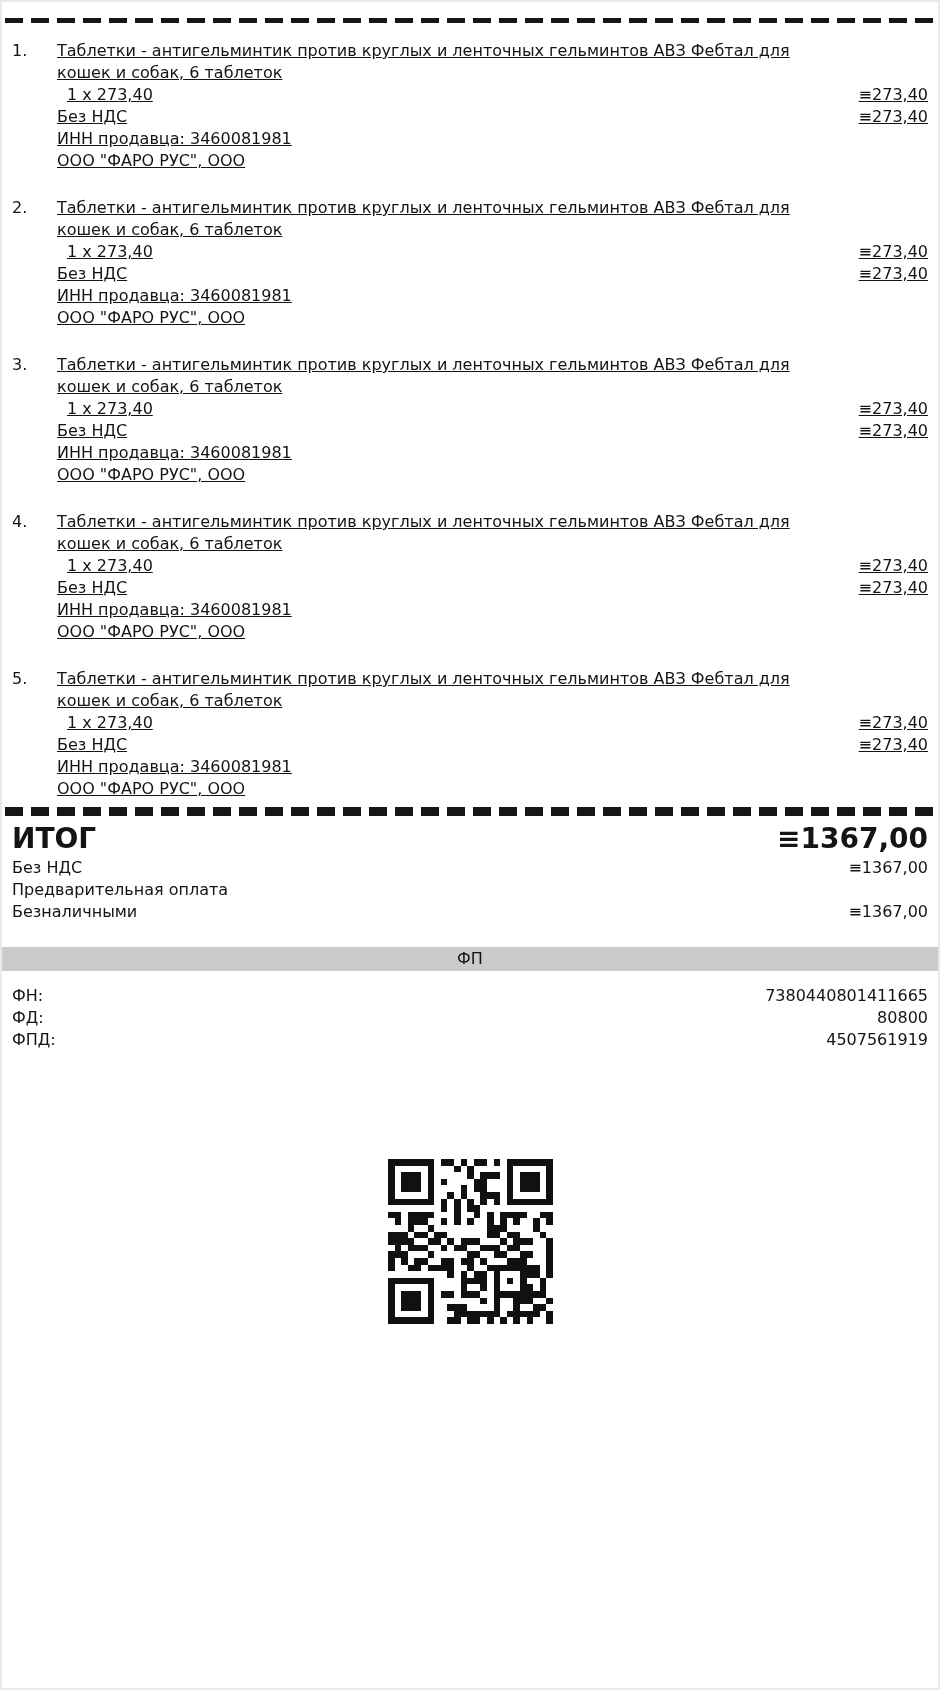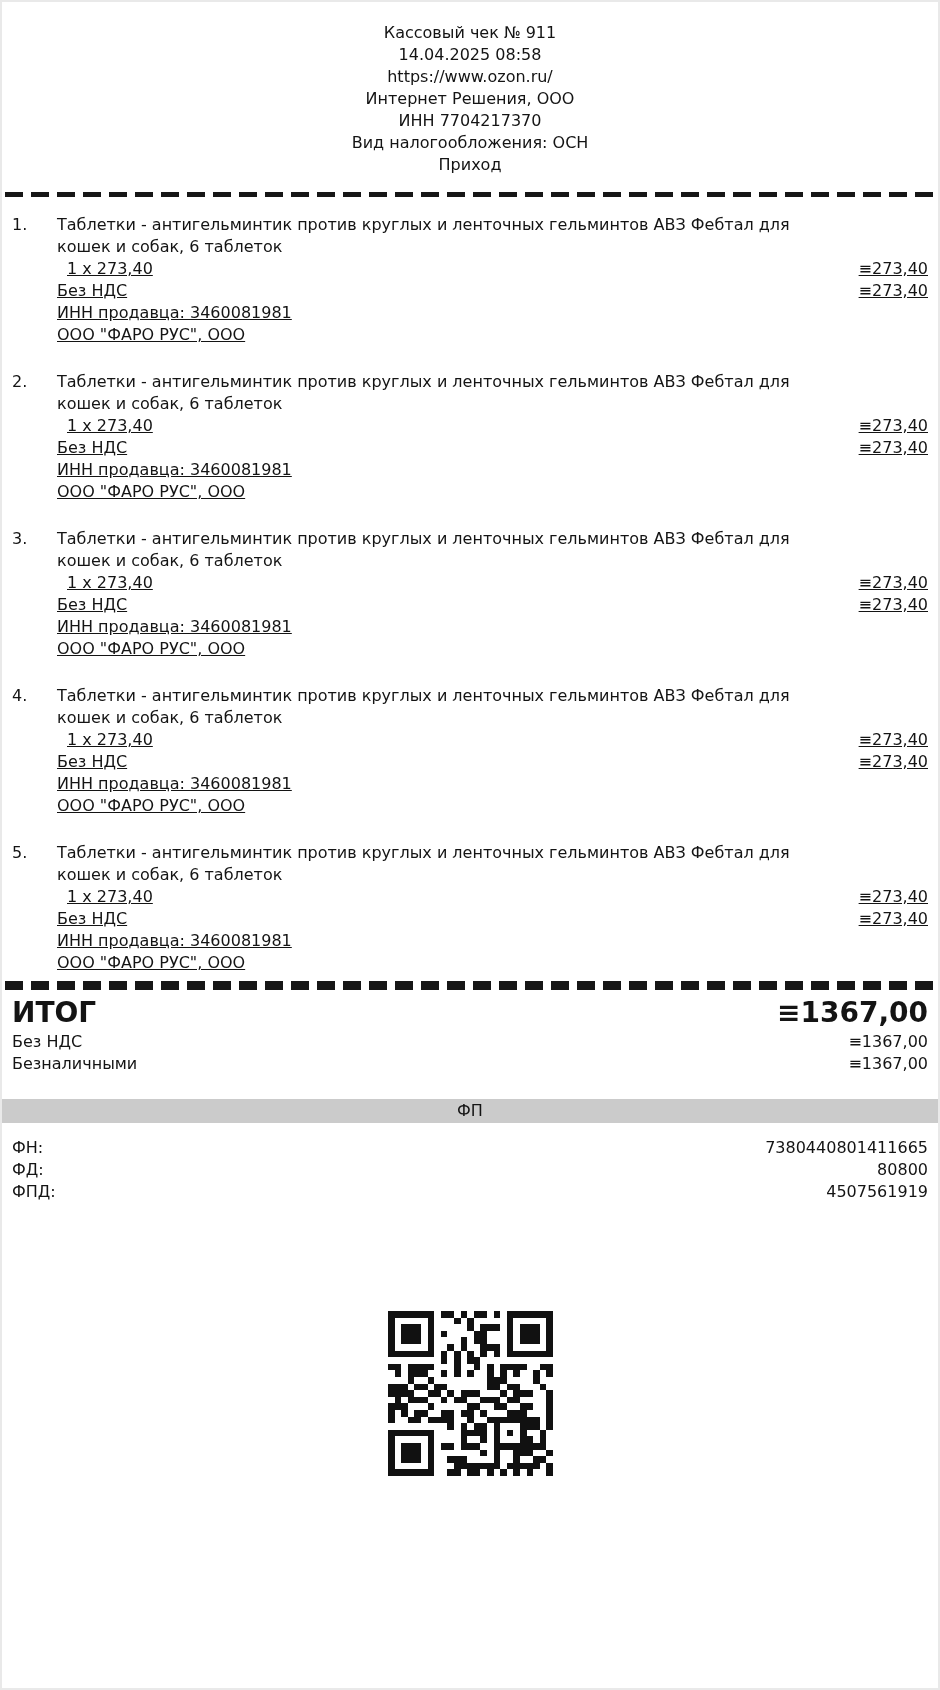--- a/index.html
+++ b/index.html
@@ -11,53 +11,38 @@
   }
   .header{padding:20px 10px 0;text-align:center;line-height:22px;}
   .sep{margin:0 3px;background-image:repeating-linear-gradient(to right,#161616 0px,#161616 18px,transparent 18px,transparent 26px);}
   .sep.thin{height:5px;margin-top:16px;}
   .sep.thick{height:9px;margin-top:7px;}
   .items{margin-top:17px;padding:0 10px;line-height:22px;}
   .item{margin-bottom:25px;}
   .item:last-child{margin-bottom:0;}
   .item-head{display:flex;align-items:flex-start;}
   .item-num{width:45px;flex:none;}
-  .item-name{flex:1;max-width:750px;}
+  .item-name{flex:1;max-width:750px;text-decoration:underline;}
   .item-row{display:flex;justify-content:space-between;padding-left:45px;text-decoration:underline;}
   .item-row.qty-row{padding-left:55px;}
   .total-row{padding:0 10px;margin-top:5px;display:flex;justify-content:space-between;
     font-size:28px;font-weight:bold;line-height:36px;gap:16px;}
   .totals{padding:0 10px;line-height:22px;}
   .t-row{display:flex;justify-content:space-between;}
   .fp-bar{margin-top:24px;height:24px;line-height:24px;text-align:center;}
   .fiscal{margin-top:14px;padding:0 10px;line-height:22px;text-align:center;}
   .f-row{display:flex;justify-content:space-between;}
   .qr-wrap{margin-top:108px;text-align:center;}
   .qr-wrap svg{display:inline-block;}
 </style>
 </head>
 <body>
 
 <div class="receipt">
 
-  <div class="header" id="header">
-  <div class="h-line">Кассовый чек № 911</div>
-
-  <div class="h-line">14.04.2025 08:58</div>
-
-  <div class="h-line">https://www.ozon.ru/</div>
-
-  <div class="h-line">Интернет Решения, ООО</div>
-
-  <div class="h-line">ИНН 7704217370</div>
-
-  <div class="h-line">Вид налогообложения: ОСН</div>
-
-  <div class="h-line">Приход</div>
-</div>
 
   <div class="sep thin"></div>
 
   <div class="items" id="items">
   <div class="item">
     <div class="item-head">
       <span class="item-num">1.</span>
       <div class="item-name">Таблетки - антигельминтик против круглых и ленточных гельминтов АВЗ Фебтал для кошек и собак, 6 таблеток</div>
     </div>
     <div class="item-row qty-row">
@@ -167,20 +152,24 @@
     <span>ИТОГ</span>
     <span>≡1367,00</span>
   </div>
 
   <div class="totals" id="totals">
   <div class="t-row">
     <span>Без НДС</span>
     <span>≡1367,00</span>
   </div>
 
+  <div class="t-row">
+    <span>Предварительная оплата</span>
+    <span></span>
+  </div>
 
   <div class="t-row">
     <span>Безналичными</span>
     <span>≡1367,00</span>
   </div>
 </div>
 
   <div class="fp-bar" style="background: rgb(203, 203, 203);">
     <span>ФП</span>
   </div>

